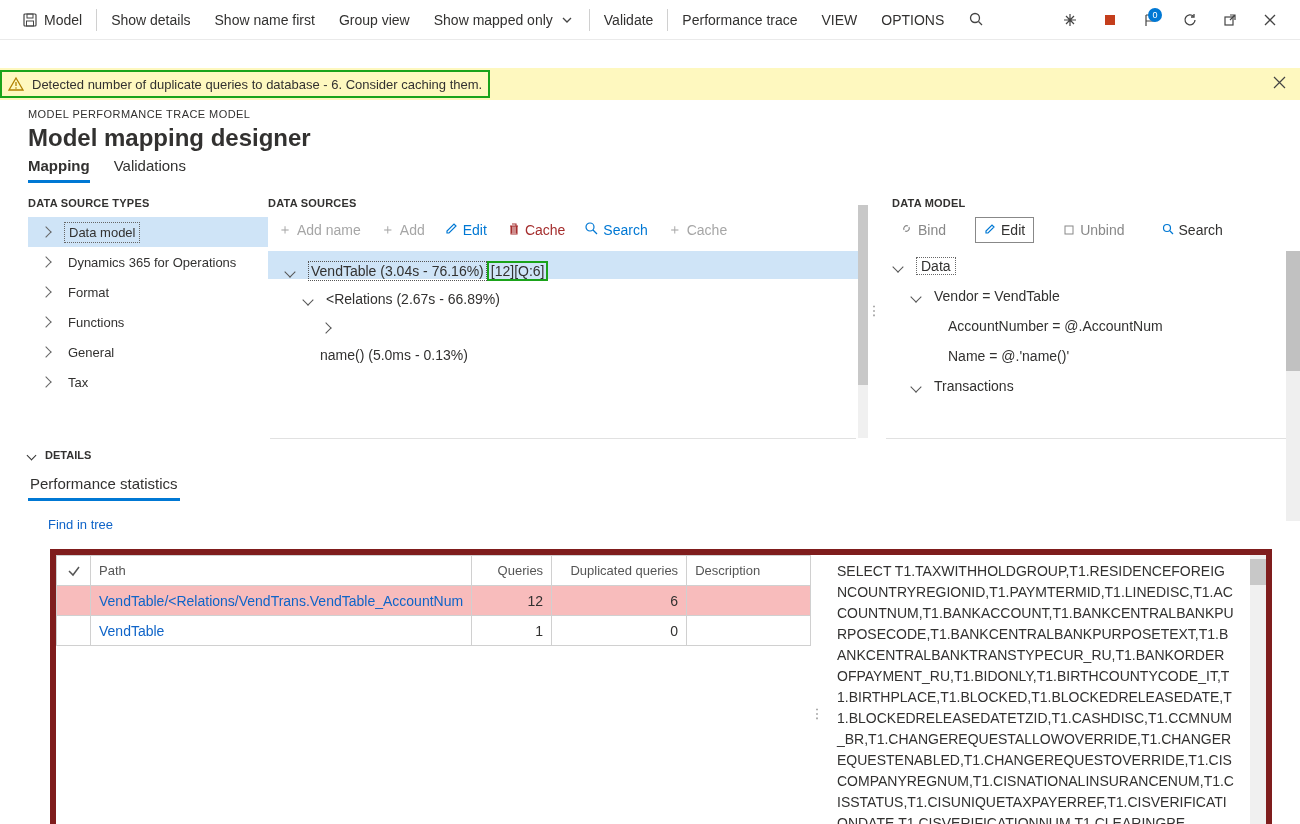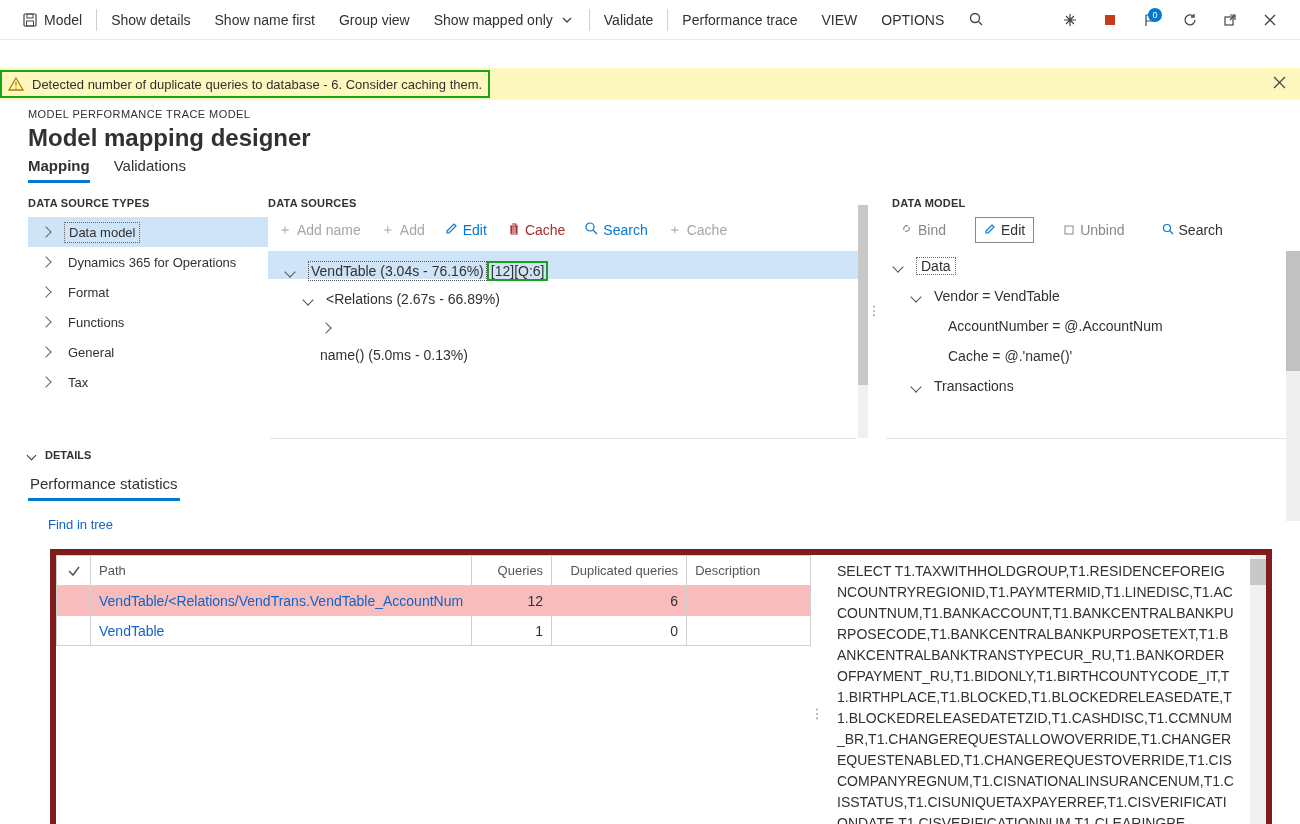--- a/index.html
+++ b/index.html
@@ -353,21 +353,21 @@
       <div class="dm-row">
           <span class="dmind2"><span class="chev2 open"></span></span>
           <span>Vendor = VendTable</span>
         </div>
       <div class="dm-row">
           <span class="dmind3" style="width:18px;display:inline-block"></span>
           <span>AccountNumber = @.AccountNum</span>
         </div>
       <div class="dm-row">
           <span class="dmind3" style="width:18px;display:inline-block"></span>
-          <span>Cache = @.'name()'</span>
+          <span>Name = @.'name()'</span>
         </div>
       <div class="dm-row">
           <span class="dmind3"><span class="chev2 open" style="margin-left:-18px"></span></span>
           <span>Transactions</span>
         </div>
       <div class="dm-scrollbar">
           <div class="thumb"></div>
         </div>
     </div>
   </div>

